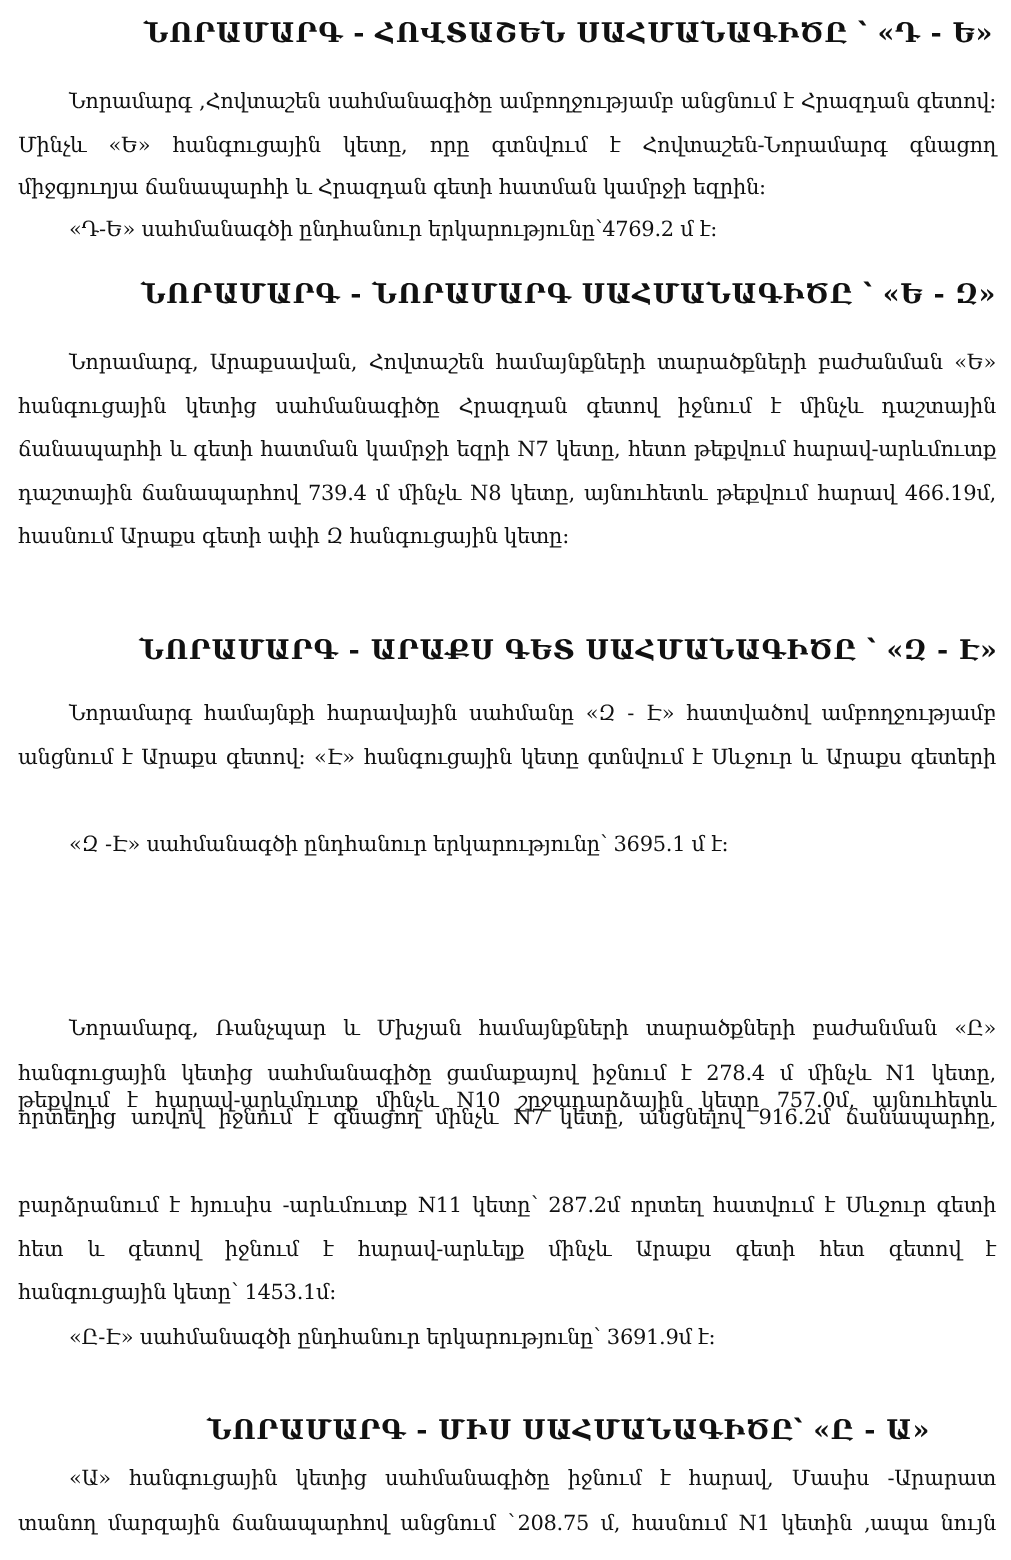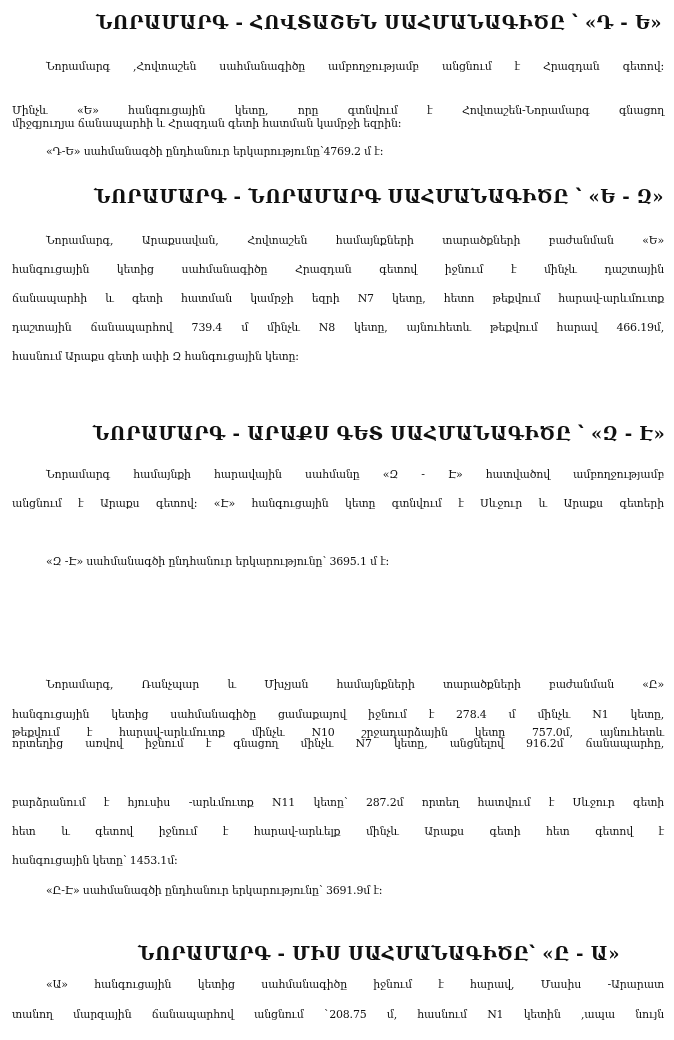--- a/index.html
+++ b/index.html
@@ -7,34 +7,34 @@
     width: 674px; height: 1040px; overflow: hidden; position: relative;
     font-family: "DejaVu Serif", serif; color: #111111;
   }
   .page { position: absolute; left: 0; top: 0; width: 674px; height: 1040px; }
   .title {
     position: absolute; left: 0; width: 674px; text-align: center;
     font-size: 18px; font-weight: bold; letter-spacing: 0.5px; white-space: nowrap; padding-left: 42px;
   }
   .line {
     position: absolute; left: 12px; width: 652px;
-    font-size: 11px; white-space: nowrap; text-align: justify; text-align-last: justify;
+    font-size: 14px; white-space: nowrap; text-align: justify; text-align-last: justify;
     letter-spacing: -0.2px;
   }
   .line.indent { left: 46px; width: 618px; }
   .line.last { text-align-last: left; }
 </style>
 </head>
 <body>
 
 <div class="page">
 
   <div class="title" style="top:12px">ՆՈՐԱՄԱՐԳ - ՀՈՎՏԱՇԵՆ   ՍԱՀՄԱՆԱԳԻԾԸ ՝ «Դ - Ե»</div>
   <div class="line indent" style="top:60px">Նորամարգ ,Հովտաշեն սահմանագիծը ամբողջությամբ անցնում է Հրազդան գետով:</div>
-  <div class="line" style="top:104px">Մինչև «Ե» հանգուցային կետը,  որը   գտնվում է Հովտաշեն-Նորամարգ գնացող</div>
+  <div class="line" style="top:89px">Մինչև «Ե» հանգուցային կետը,  որը   գտնվում է Հովտաշեն-Նորամարգ գնացող</div>
   <div class="line last" style="top:117px">միջգյուղյա ճանապարհի և Հրազդան գետի հատման կամրջի եզրին:</div>
   <div class="line indent last" style="top:145px">«Դ-Ե» սահմանագծի ընդհանուր երկարությունը՝4769.2 մ է:</div>
 
   <div class="title" style="top:186px">ՆՈՐԱՄԱՐԳ - ՆՈՐԱՄԱՐԳ ՍԱՀՄԱՆԱԳԻԾԸ ՝ «Ե - Զ»</div>
   <div class="line indent" style="top:234px">Նորամարգ, Արաքսավան, Հովտաշեն համայնքների տարածքների բաժանման «Ե»</div>
   <div class="line" style="top:263px">հանգուցային կետից սահմանագիծը  Հրազդան գետով իջնում է  մինչև դաշտային</div>
   <div class="line" style="top:292px">ճանապարհի և գետի հատման կամրջի եզրի N7 կետը,  հետո թեքվում հարավ-արևմուտք</div>
   <div class="line" style="top:321px">դաշտային  ճանապարհով 739.4 մ մինչև N8 կետը, այնուհետև թեքվում հարավ 466.19մ,</div>
   <div class="line last" style="top:350px">հասնում Արաքս գետի ափի Զ հանգուցային կետը:</div>
 

